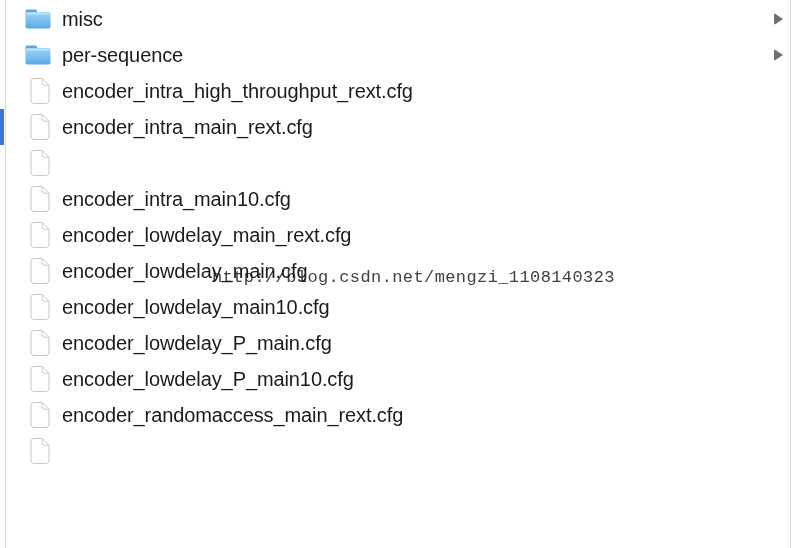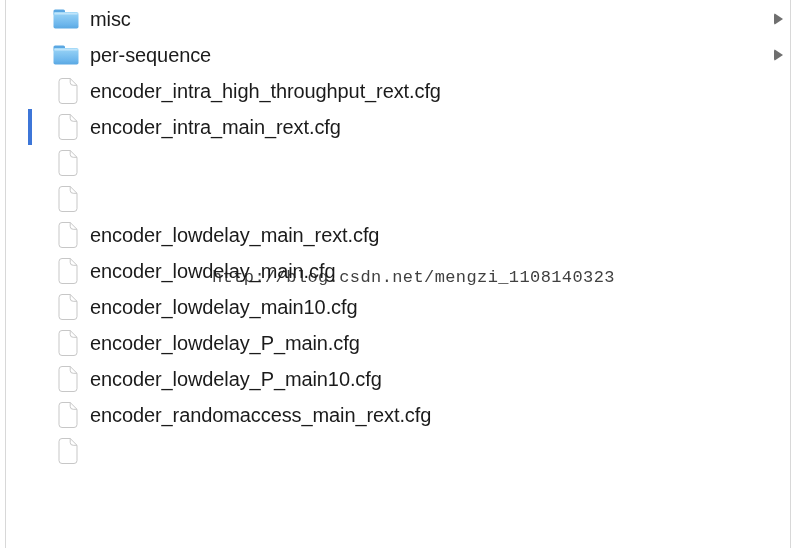--- a/index.html
+++ b/index.html
@@ -39,21 +39,20 @@
     white-space: nowrap;
     pointer-events: none;
   }
 
   .file-list {
     position: absolute;
     left: 0;
     right: 0;
     top: 1px;
     z-index: 1;
-    padding-left: 28px;
   }
   .row {
     position: relative;
     height: 36px;
     width: 100%;
     background: transparent;
   }
   .row.selected::before {
     content: "";
     position: absolute;
@@ -175,20 +174,21 @@
 
   </div>
       <div class="row">
 
     <span class="icon-slot document">
       <svg width="20" height="26" viewBox="0 0 20 26">
         <path d="M1 3.5 A3 3 0 0 1 4 0.5 H12.2 L19 7.3 V22.5 A3 3 0 0 1 16 25.5 H4 A3 3 0 0 1 1 22.5 Z" fill="#ffffff" stroke="#c7c7c7" stroke-width="1"></path>
         <path d="M12.2 0.5 V4.3 A3 3 0 0 0 15.2 7.3 H19" fill="none" stroke="#c7c7c7" stroke-width="1"></path>
       </svg>
     </span>
+    <span class="row-label">encoder_intra_main10.cfg</span>
 
   </div>
       <div class="row">
 
     <span class="icon-slot document">
       <svg width="20" height="26" viewBox="0 0 20 26">
         <path d="M1 3.5 A3 3 0 0 1 4 0.5 H12.2 L19 7.3 V22.5 A3 3 0 0 1 16 25.5 H4 A3 3 0 0 1 1 22.5 Z" fill="#ffffff" stroke="#c7c7c7" stroke-width="1"></path>
         <path d="M12.2 0.5 V4.3 A3 3 0 0 0 15.2 7.3 H19" fill="none" stroke="#c7c7c7" stroke-width="1"></path>
       </svg>
     </span>

